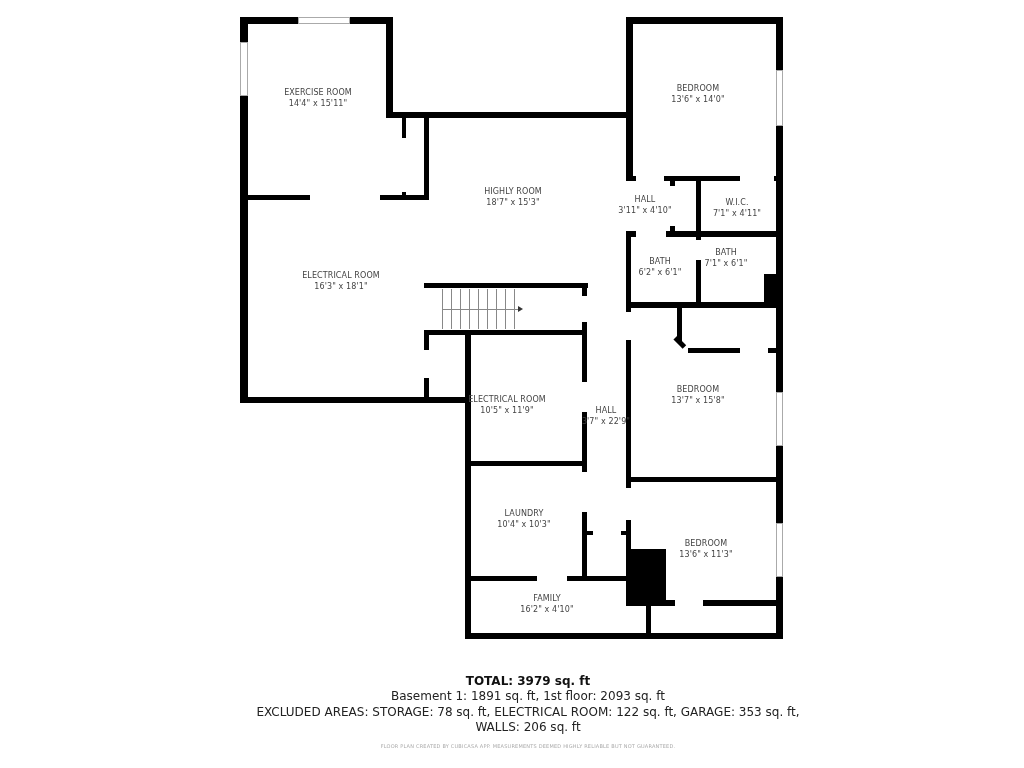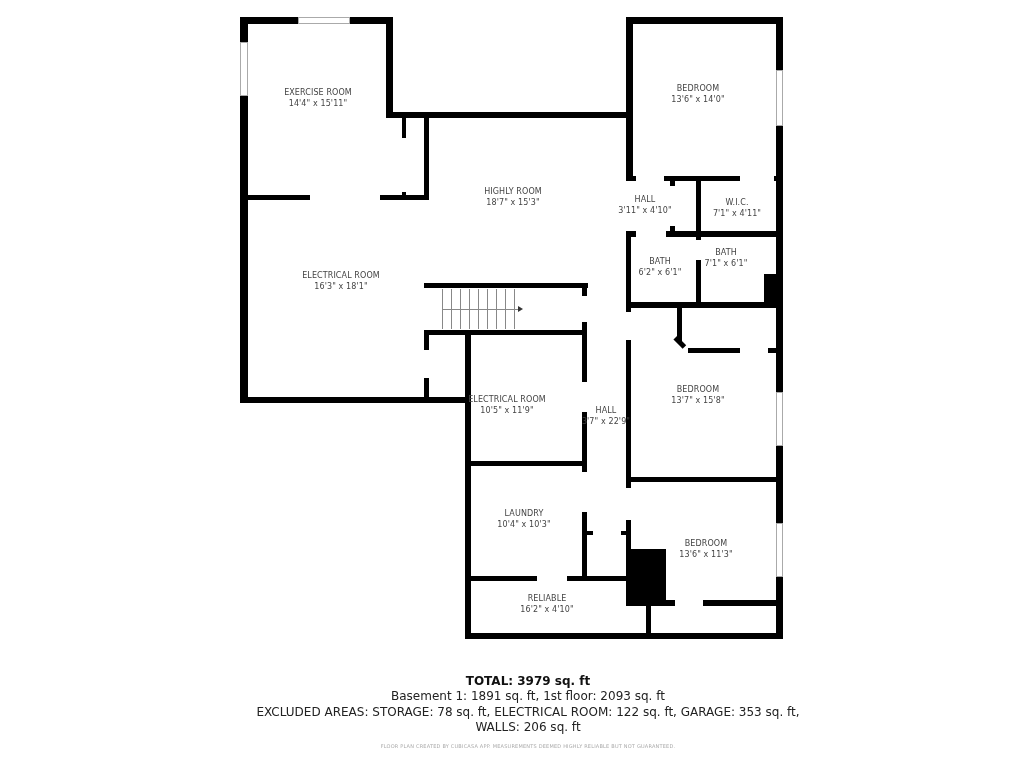--- a/index.html
+++ b/index.html
@@ -154,21 +154,21 @@
   </div>
   <div class="room-label" style="left:524px;top:508px;">
     <span>LAUNDRY</span>
     <span>10'4" x 10'3"</span>
   </div>
   <div class="room-label" style="left:706px;top:538px;">
     <span>BEDROOM</span>
     <span>13'6" x 11'3"</span>
   </div>
   <div class="room-label" style="left:547px;top:593px;">
-    <span>RELIABLE</span>
+    <span>FAMILY</span>
     <span>16'2" x 4'10"</span>
   </div>
 </div>
 
 <div class="footer f-total">TOTAL: 3979 sq. ft</div>
 <div class="footer f-line f1">Basement 1: 1891 sq. ft, 1st floor: 2093 sq. ft</div>
 <div class="footer f-line f2">EXCLUDED AREAS: STORAGE: 78 sq. ft, ELECTRICAL ROOM: 122 sq. ft, GARAGE: 353 sq. ft,</div>
 <div class="footer f-line f3">WALLS: 206 sq. ft</div>
 <div class="footer f-disclaimer">FLOOR PLAN CREATED BY CUBICASA APP. MEASUREMENTS DEEMED HIGHLY RELIABLE BUT NOT GUARANTEED.</div>
 

